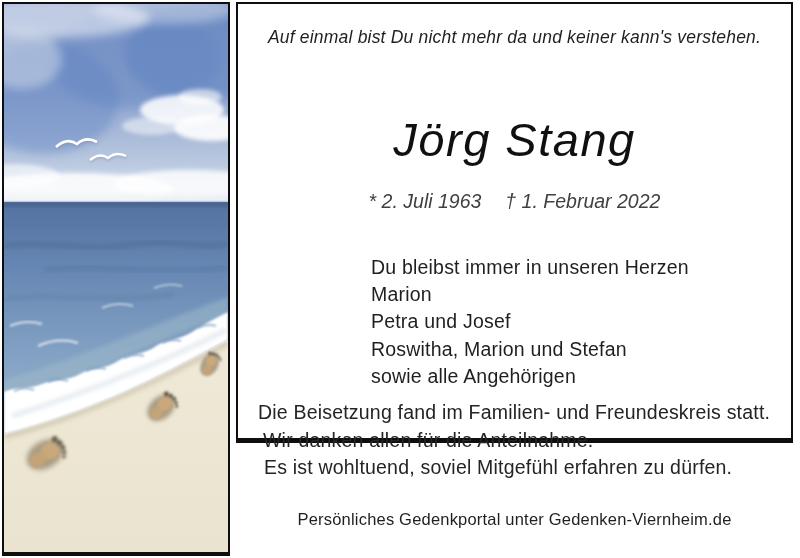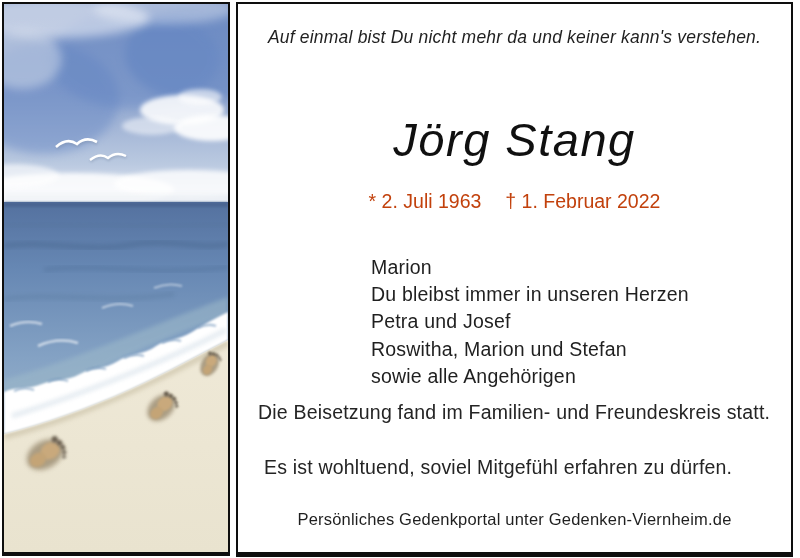--- a/index.html
+++ b/index.html
@@ -7,35 +7,35 @@
     width:800px; height:558px; background:#ffffff; position:relative;
     font-family:"Liberation Sans", sans-serif; color:#242424; overflow:hidden;
   }
   .photo-frame {
     position:absolute; left:2px; top:2px; width:228px; height:554px;
     border:2px solid #0e0e0e; border-bottom-width:4px; box-sizing:border-box;
     background:#dfe6ee;
   }
   .photo-frame svg { display:block; }
   .notice-frame {
-    position:absolute; left:236px; top:2px; width:557px; height:555px;
+    position:absolute; left:236px; top:2px; width:557px; height:441px;
     border:2px solid #0e0e0e; border-bottom-width:5px; box-sizing:border-box;
     background:#ffffff;
   }
   .abs { position:absolute; white-space:nowrap;text-align:center; }
   .centered { left:0; width:100%; text-align:center; }
   .epitaph {
     top:21px; font-style:italic; font-size:17.5px; line-height:25.5px;
     color:#1f1f1f; letter-spacing:0.2px;
   }
   .deceased-name {
     top:108px; font-size:47px; letter-spacing:1.5px; color:#101010;
     font-weight:normal; line-height:56px;font-style:italic;
   }
-  .dates { top:186px; font-size:19.5px; color:#c2410c; }
+  .dates { top:186px; font-size:19.5px; color:#404040;font-style:italic; }
   .dates .birth { margin-right:24px; }
   .tribute-block {
     top:250px; left:133px; font-size:19.5px; line-height:27.2px;
     color:#1f1f1f; text-align:left; letter-spacing:0.2px;
   }
   .funeral-note { top:397px; left:20px; font-size:19.5px; letter-spacing:0.2px; }
   .thanks-1 { top:425px; left:25px; font-size:19.5px; letter-spacing:0.2px; }
   .thanks-2 { top:452px; left:26px; font-size:19.5px; letter-spacing:0.2px; }
   .portal-footer { top:506px; font-size:16.5px; color:#1f1f1f; letter-spacing:0.2px; }
 </style>
@@ -146,27 +146,28 @@
     <div>Auf einmal bist Du nicht mehr da und keiner kann's verstehen.</div>
   </div>
 
   <div class="abs centered deceased-name">Jörg Stang</div>
 
   <div class="abs centered dates">
     <span class="birth">* 2. Juli 1963</span><span>† 1. Februar 2022</span>
   </div>
 
   <div class="abs tribute-block">
+    <div>Du bleibst immer in unseren Herzen</div>
     <div>Marion</div>
-    <div>Du bleibst immer in unseren Herzen</div>
     <div>Petra und Josef</div>
     <div>Roswitha, Marion und Stefan</div>
     <div>sowie alle Angehörigen</div>
   </div>
 
   <div class="abs funeral-note">Die Beisetzung fand im Familien- und Freundeskreis statt.</div>
 
+  <div class="abs thanks-1">Wir danken allen für die Anteilnahme.</div>
 
   <div class="abs centered portal-footer">Persönliches Gedenkportal unter Gedenken-Viernheim.de</div>
 
   <div class="abs thanks-2">Es ist wohltuend, soviel Mitgefühl erfahren zu dürfen.</div>
 
 </div>
 
 </body></html>

